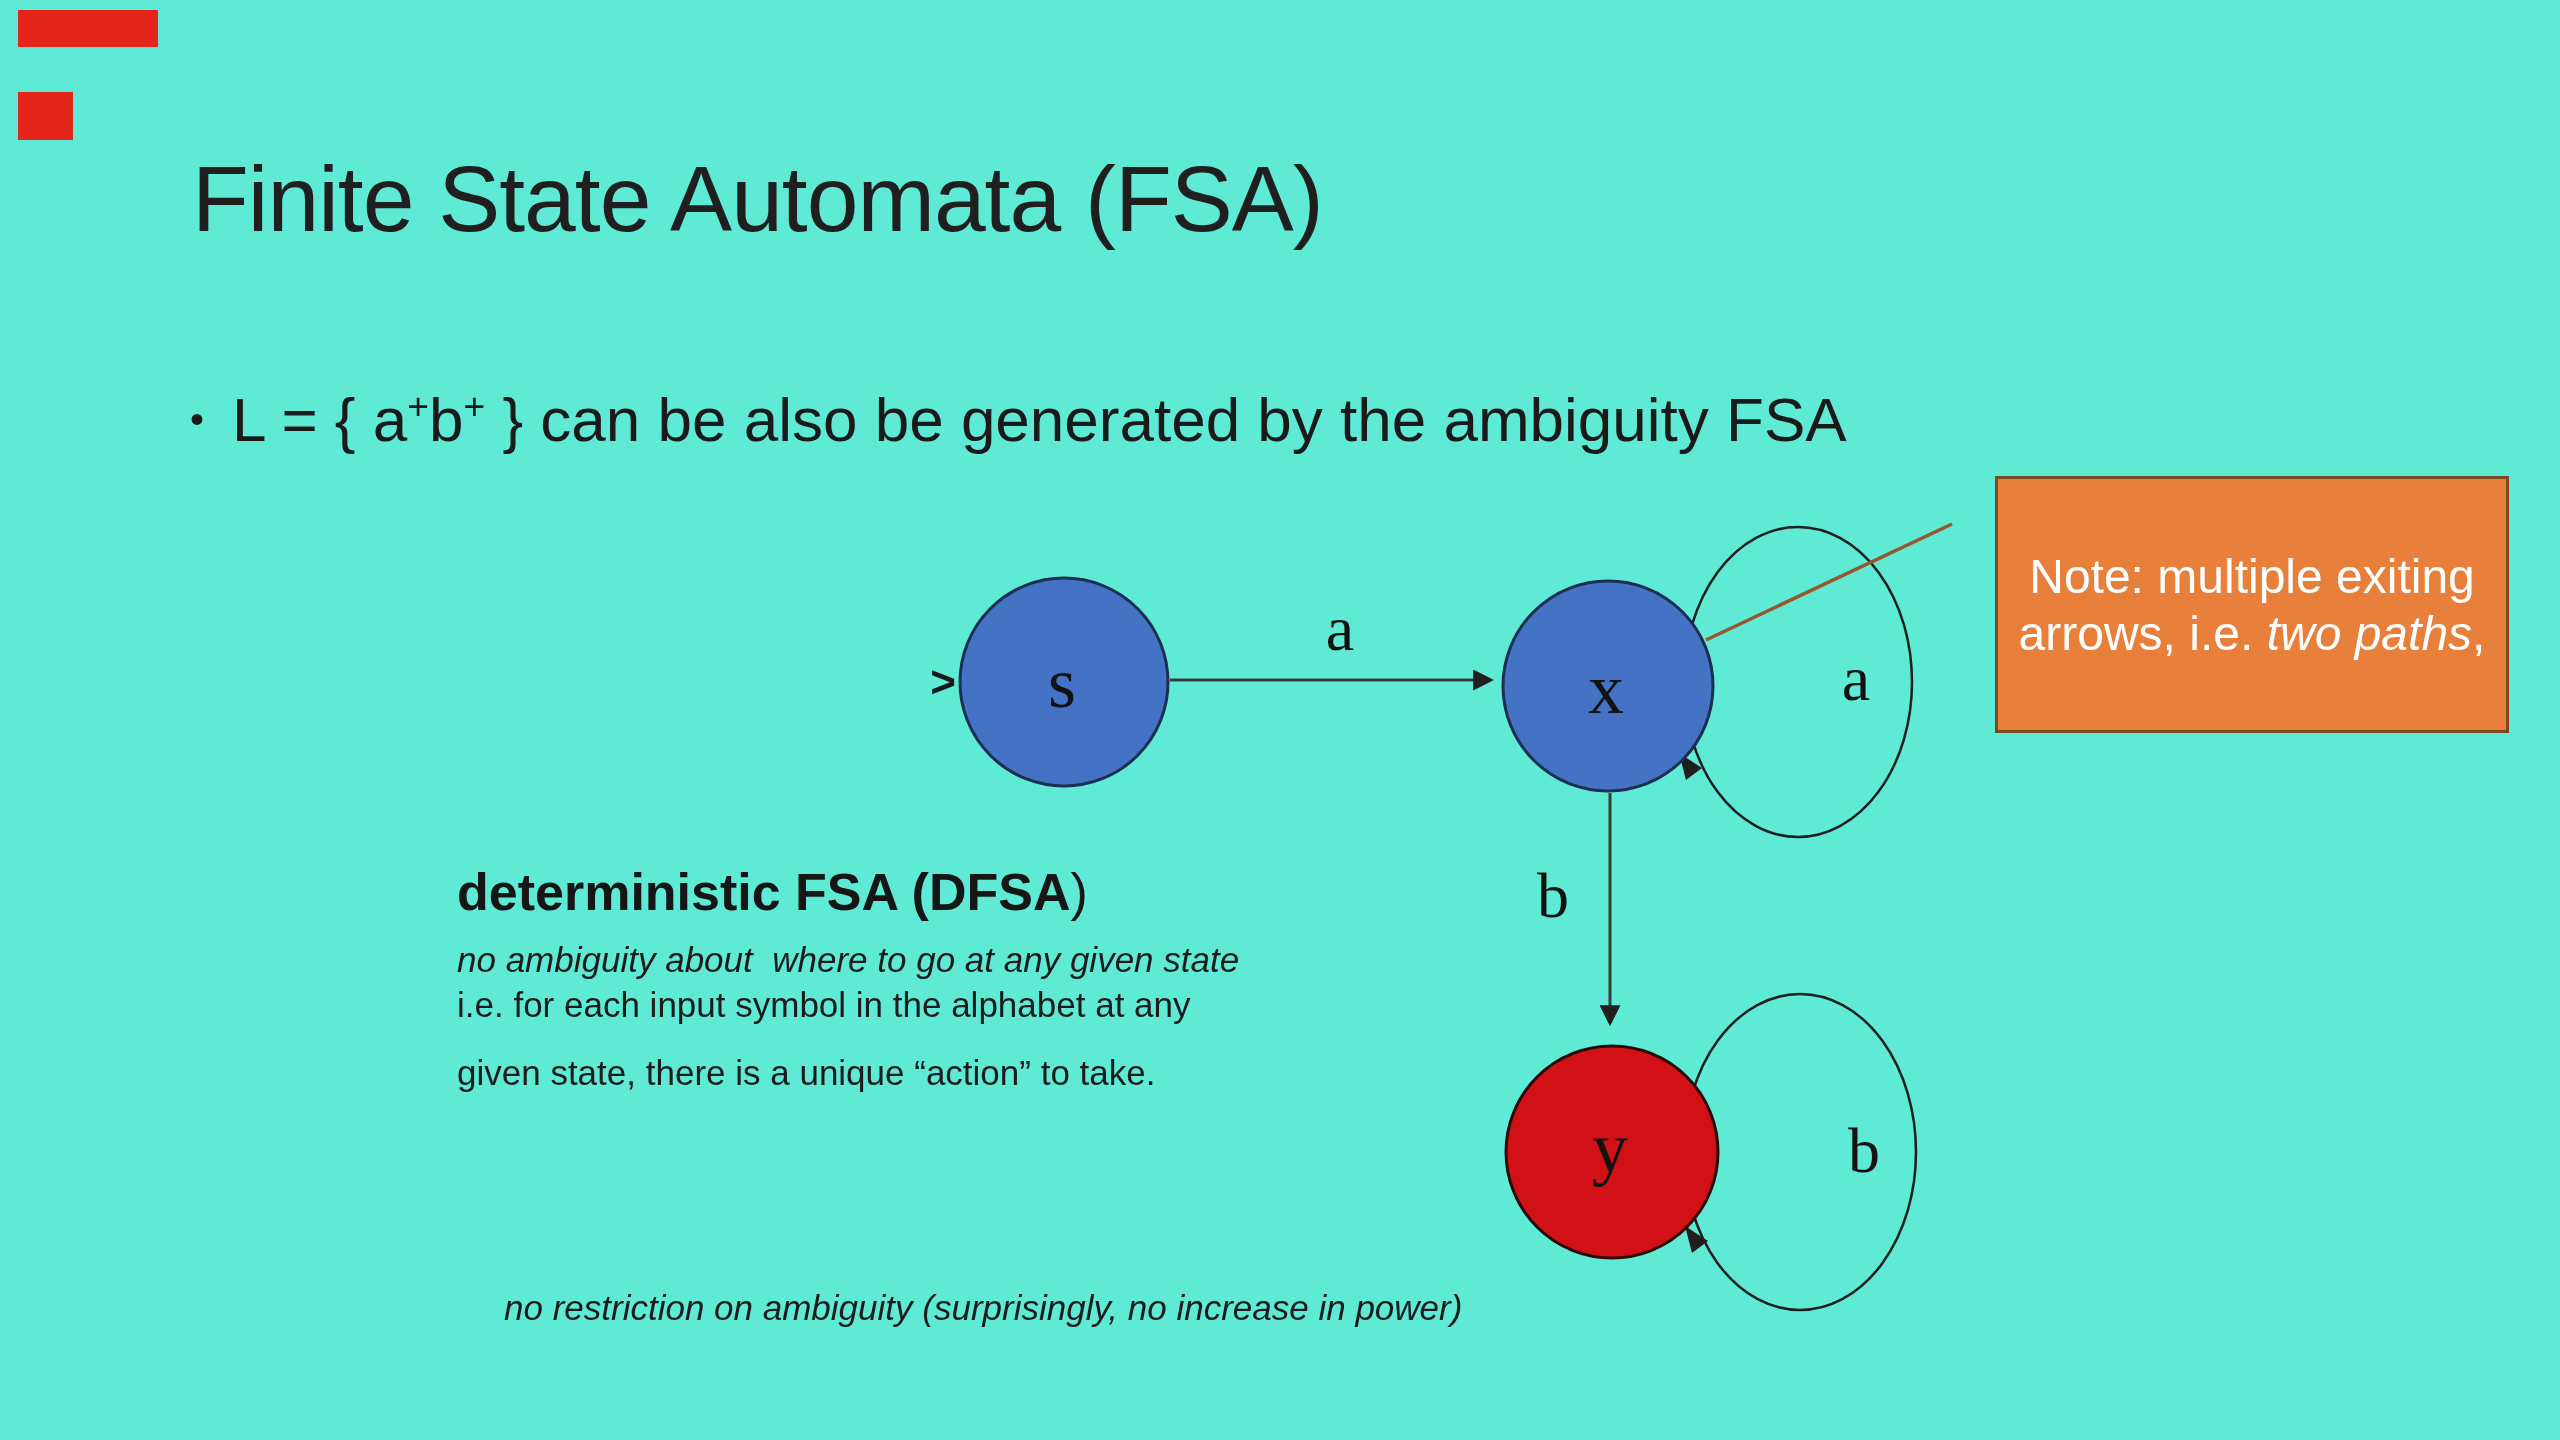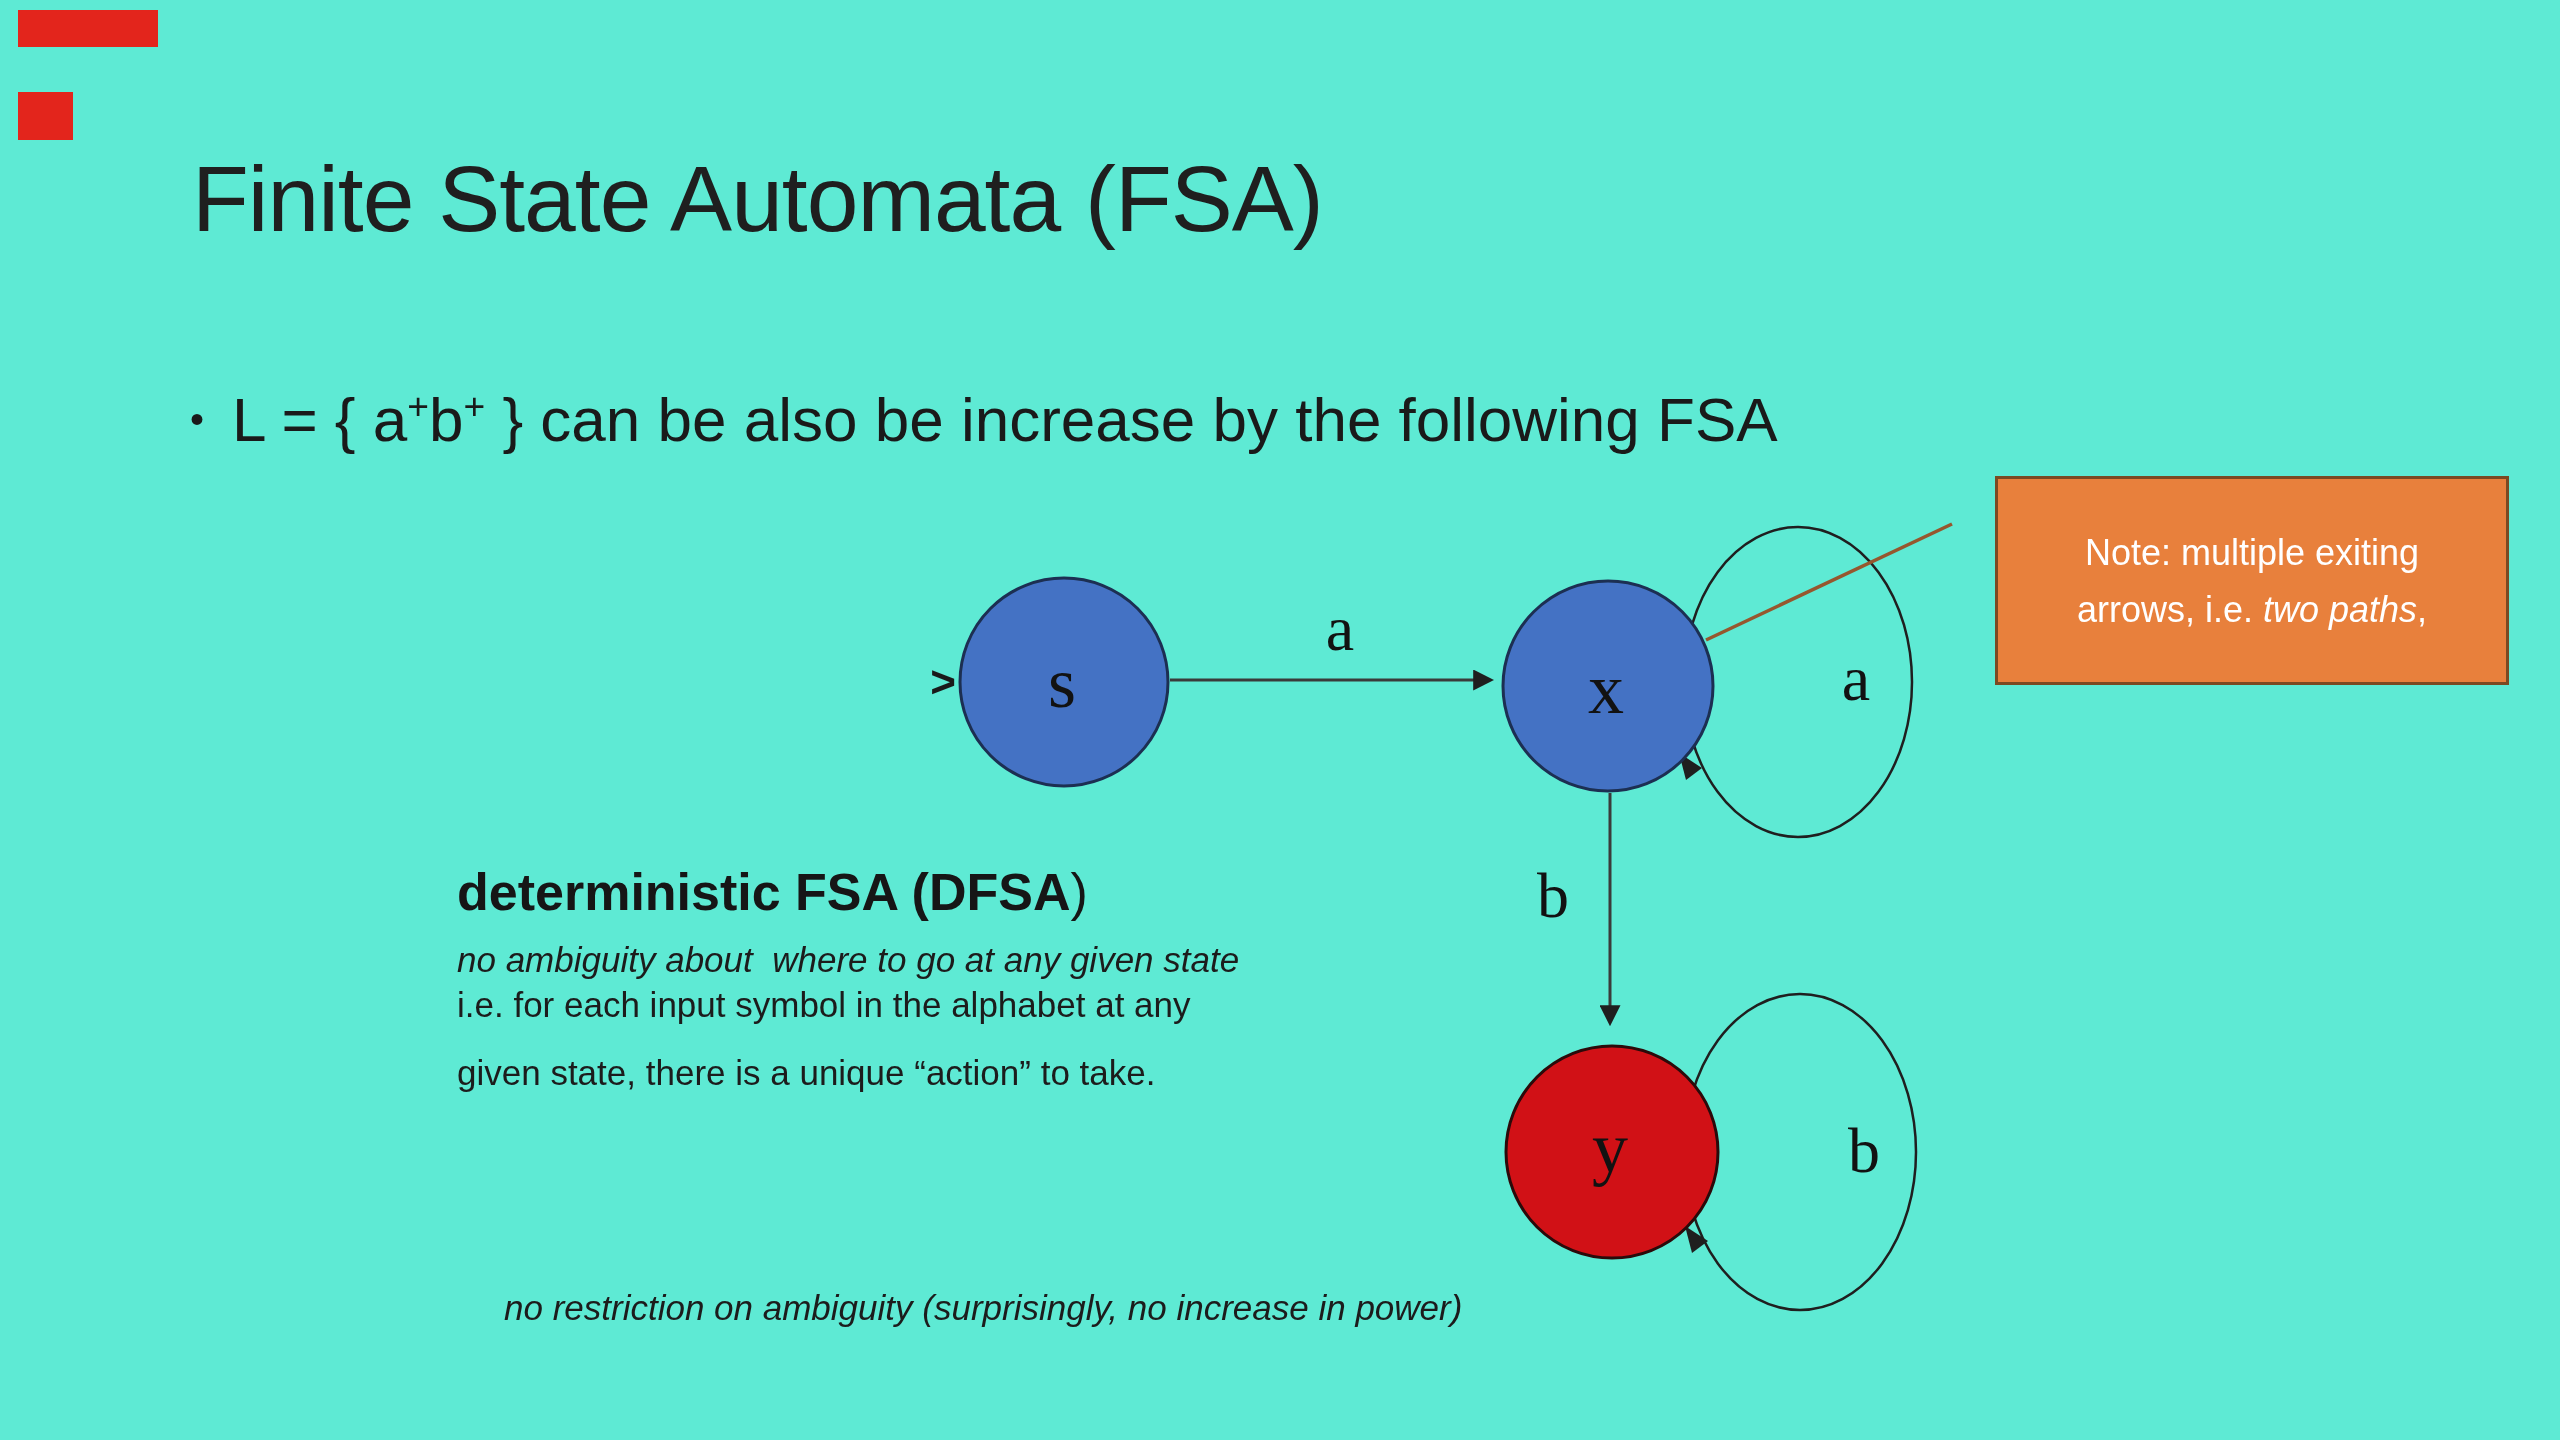--- a/index.html
+++ b/index.html
@@ -39,39 +39,39 @@
   .edge-label{font-family:"Liberation Serif",serif;font-size:64px;fill:#121212;}
   .start-marker{font-family:"Liberation Sans",sans-serif;font-size:44px;font-weight:600;fill:#1a1a1a;}
   
   .block-line{left:457px;white-space:pre-wrap;}
   .h-bold{font-size:52px;font-weight:700;color:#161616;white-space:nowrap;}
   .h-tail{font-weight:400;}
   .body-line{font-size:35px;color:#1c1c1c;white-space:pre-wrap;}
   .italic{font-style:italic;}
   
   .note-box{
-    left:1995px;top:476px;width:514px;height:209px;
+    left:1995px;top:476px;width:514px;height:257px;
     background:#e8803c;border:3px solid #7b4a22;box-sizing:border-box;
     display:flex;flex-direction:column;justify-content:center;align-items:center;
-    color:#ffffff;font-size:36px;line-height:57px;text-align:center;
+    color:#ffffff;font-size:48px;line-height:57px;text-align:center;
     white-space:nowrap;
   }
 </style>
 </head>
 <body>
 
 <div class="slide">
 
   <div class="mark mark1"></div>
   <div class="mark mark2"></div>
 
   <div class="abs title">Finite State Automata (FSA)</div>
 
   <div class="abs bullet-line">
-    <span class="bullet-marker">•</span><span>L = { a</span><sup>+</sup><span>b</span><sup>+</sup><span> } can be also be increase by the following FSA</span>
+    <span class="bullet-marker">•</span><span>L = { a</span><sup>+</sup><span>b</span><sup>+</sup><span> } can be also be generated by the ambiguity FSA</span>
   </div>
 
   <svg class="abs diagram" viewBox="900 460 1200 980">
     <defs>
       <marker id="ah" viewBox="0 0 10 10" refX="8" refY="5" markerWidth="7" markerHeight="7" orient="auto">
         <path d="M0 0 L10 5 L0 10 z" fill="#1f1f1f"></path>
       </marker>
     </defs>
 
     <ellipse cx="1798" cy="682" rx="114" ry="155" fill="none" stroke="#1f1f1f" stroke-width="2.5"></ellipse>

